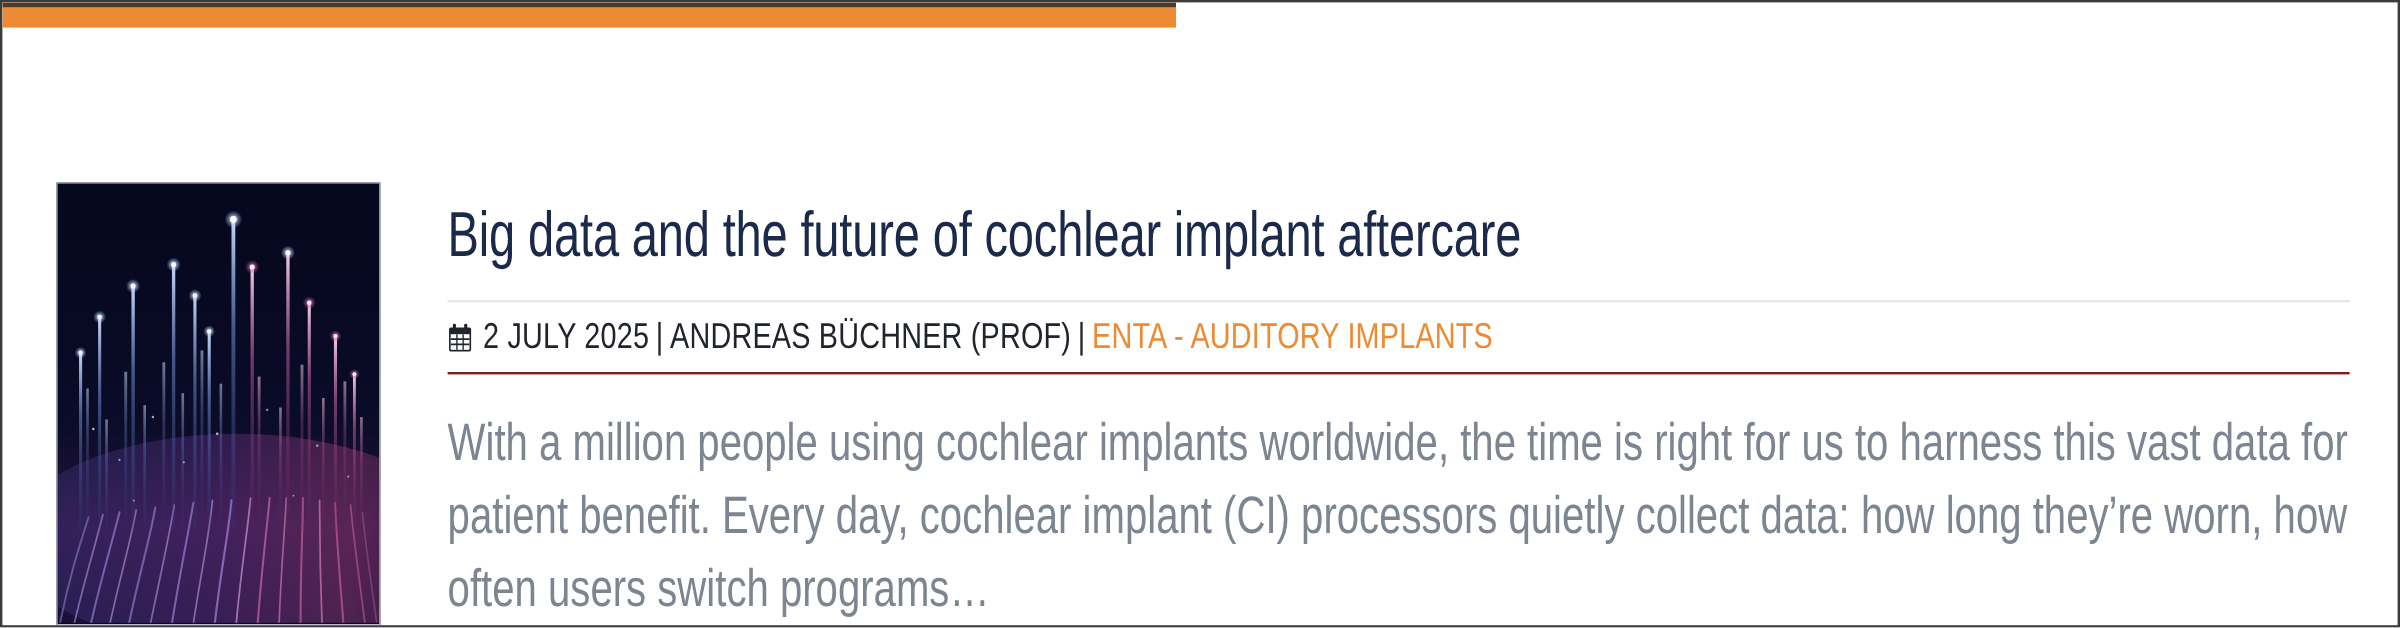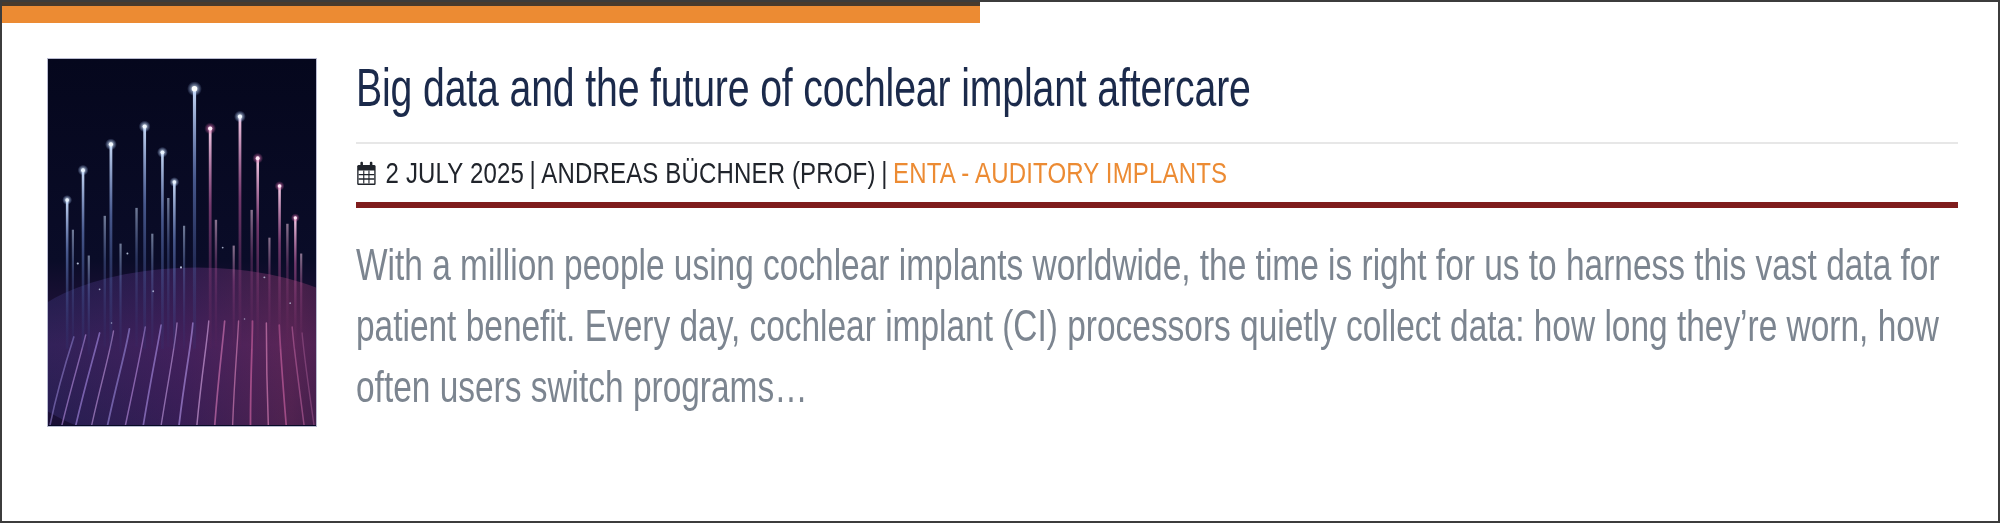--- a/index.html
+++ b/index.html
@@ -45,23 +45,24 @@
   }
 
   
   .body-row {
     position: absolute;
     left: 0;
     top: 21px;
     right: 0;
     bottom: 0;
     display: flex;
-    align-items: flex-start;
+    align-items: flex-end;
     padding: 35px 40px 0 45px;
     box-sizing: border-box;
+    gap: 17px;
   }
 
   
   .thumb-wrap {
     flex: 0 0 auto;
     width: 270px;
     height: 369px;
     position: relative;
     border: 1px solid #b9bbd0;
     box-sizing: border-box;
@@ -92,21 +93,21 @@
     color: #1b2a4b;
     transform: scaleX(0.74);
     transform-origin: left center;
     white-space: nowrap;
     cursor: pointer;
   }
 
   .meta-block {
     margin-top: 26px;
     border-top: 2px solid #e7e7e7;
-    border-bottom: 6px solid #7f1d1d;
+    border-bottom: 2px solid #7f1d1d;
     padding: 14px 0 14px 0;
     width: 1620px;
     max-width: 100%;
     box-sizing: border-box;
   }
   .meta-line {
     display: flex;
     align-items: center;
     font-family: "Liberation Sans Narrow", "Liberation Sans", sans-serif;
     font-size: 30px;

